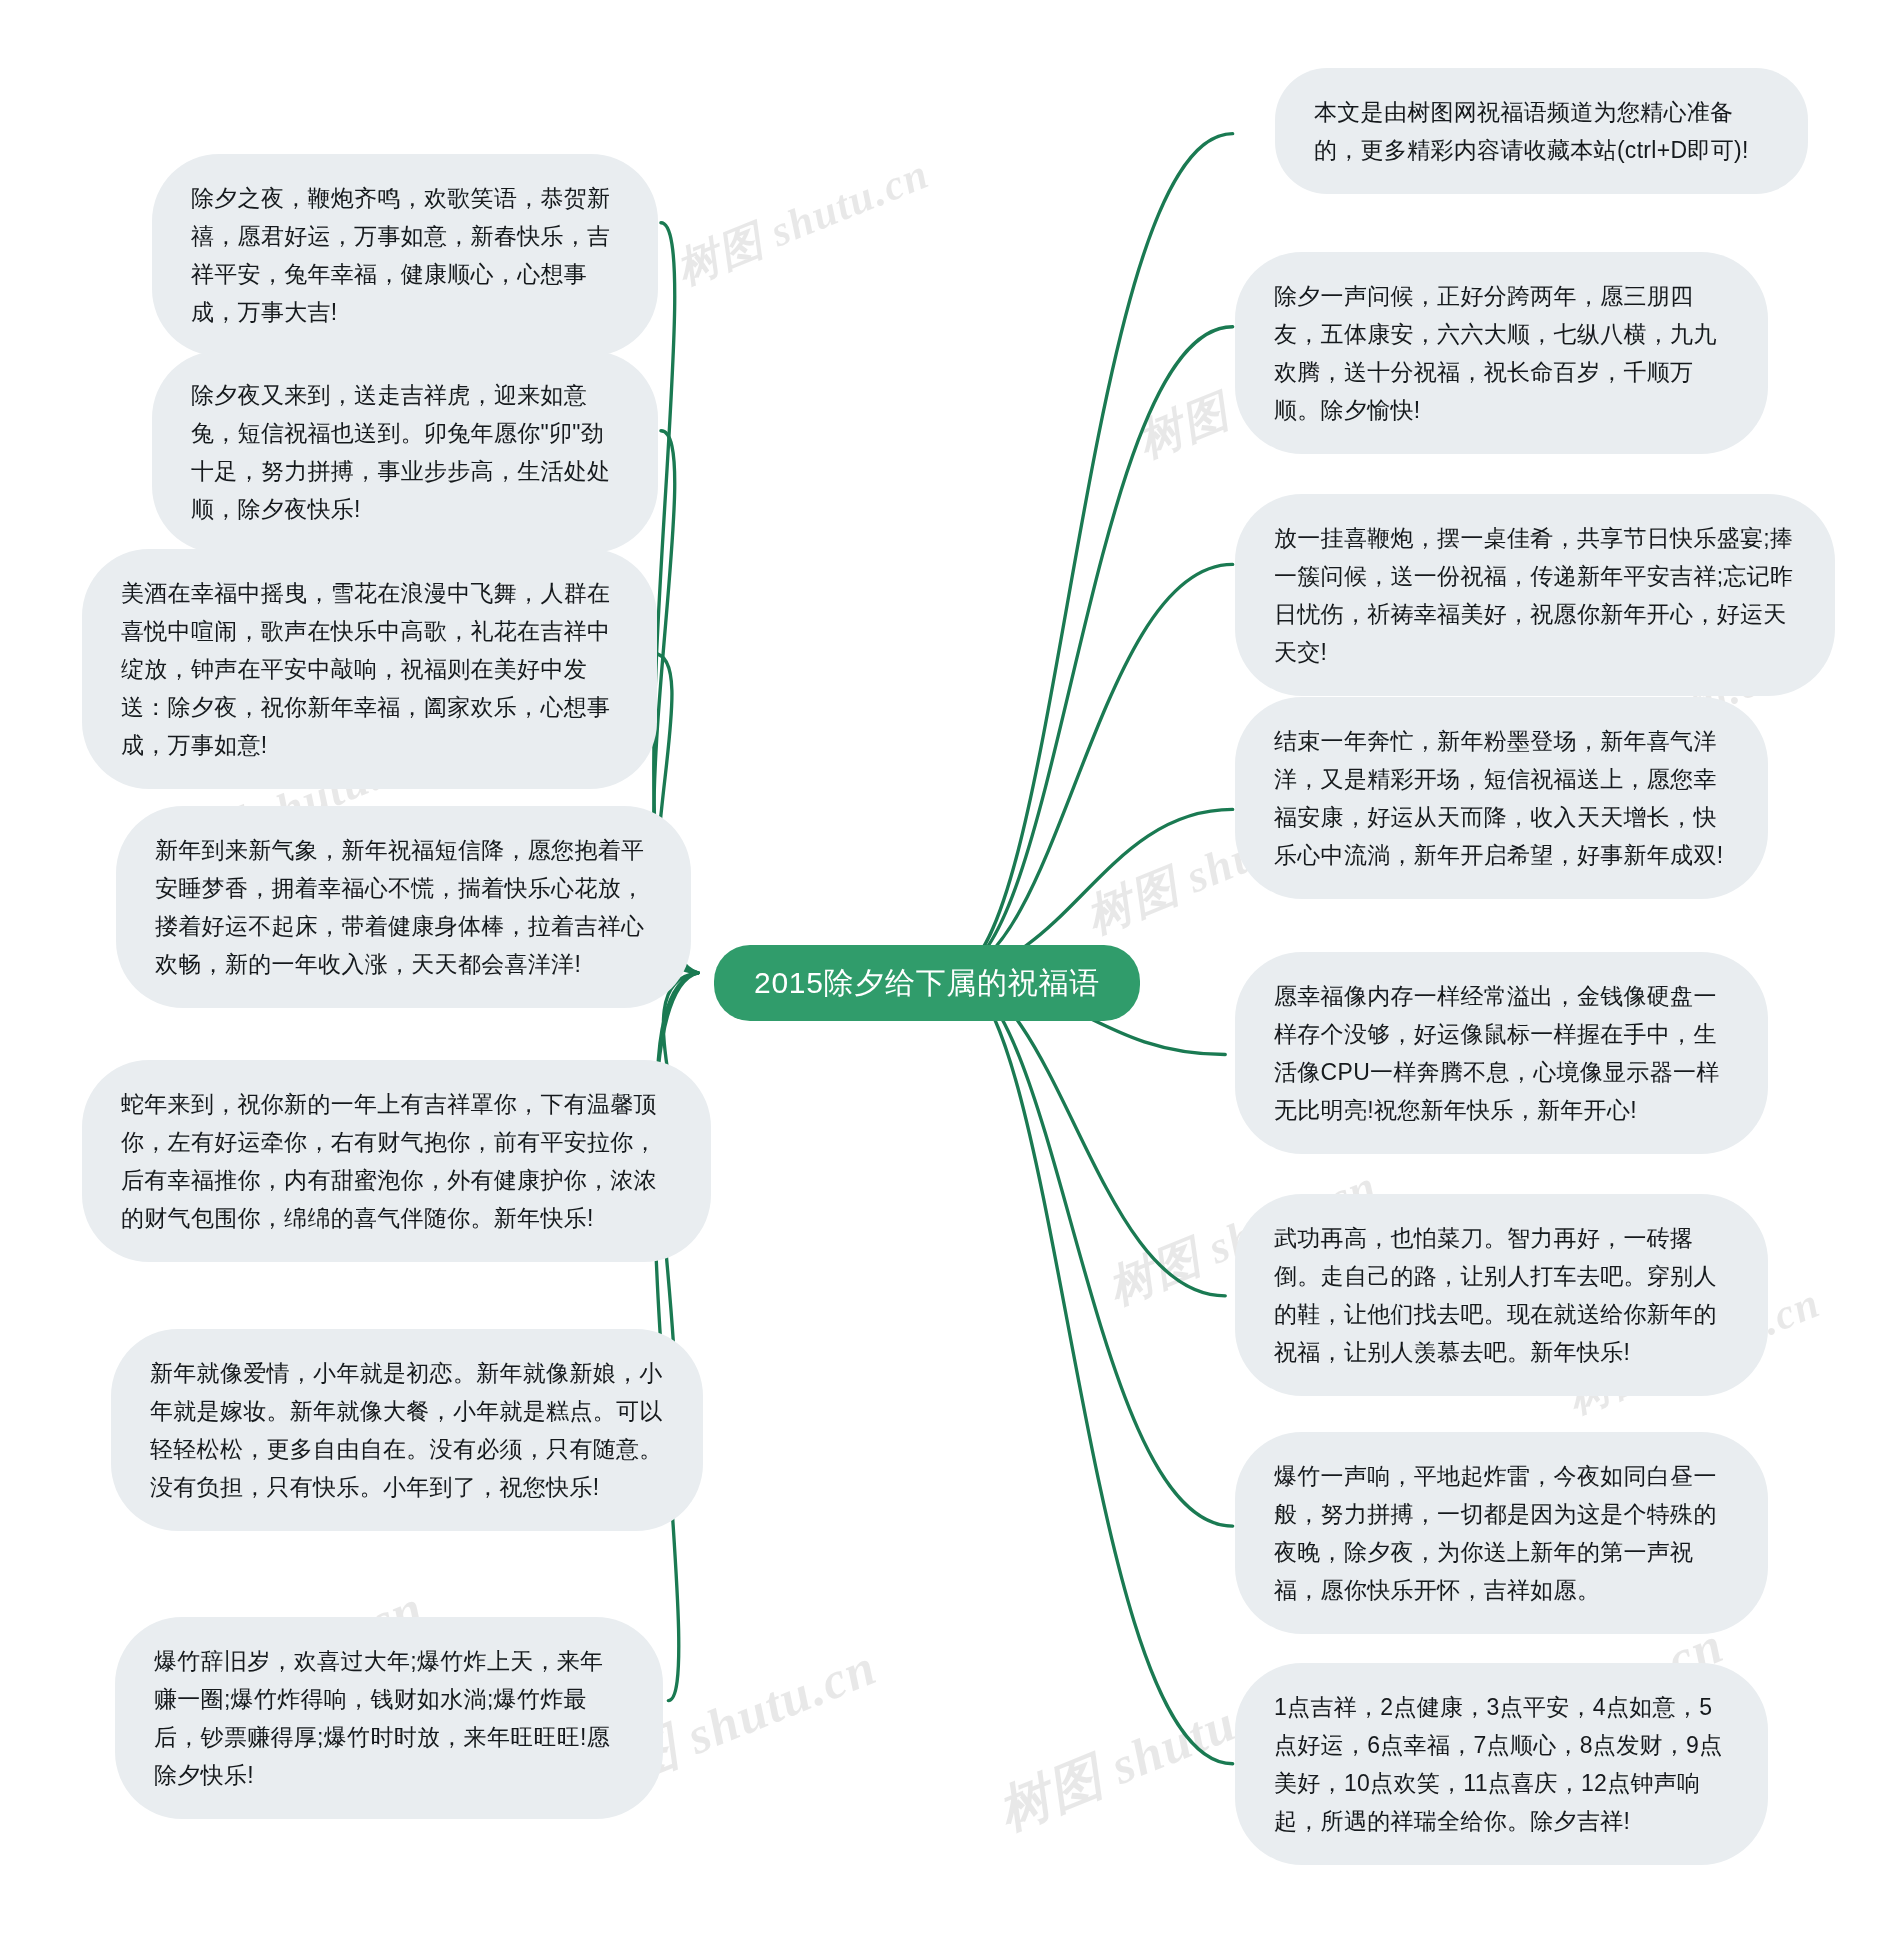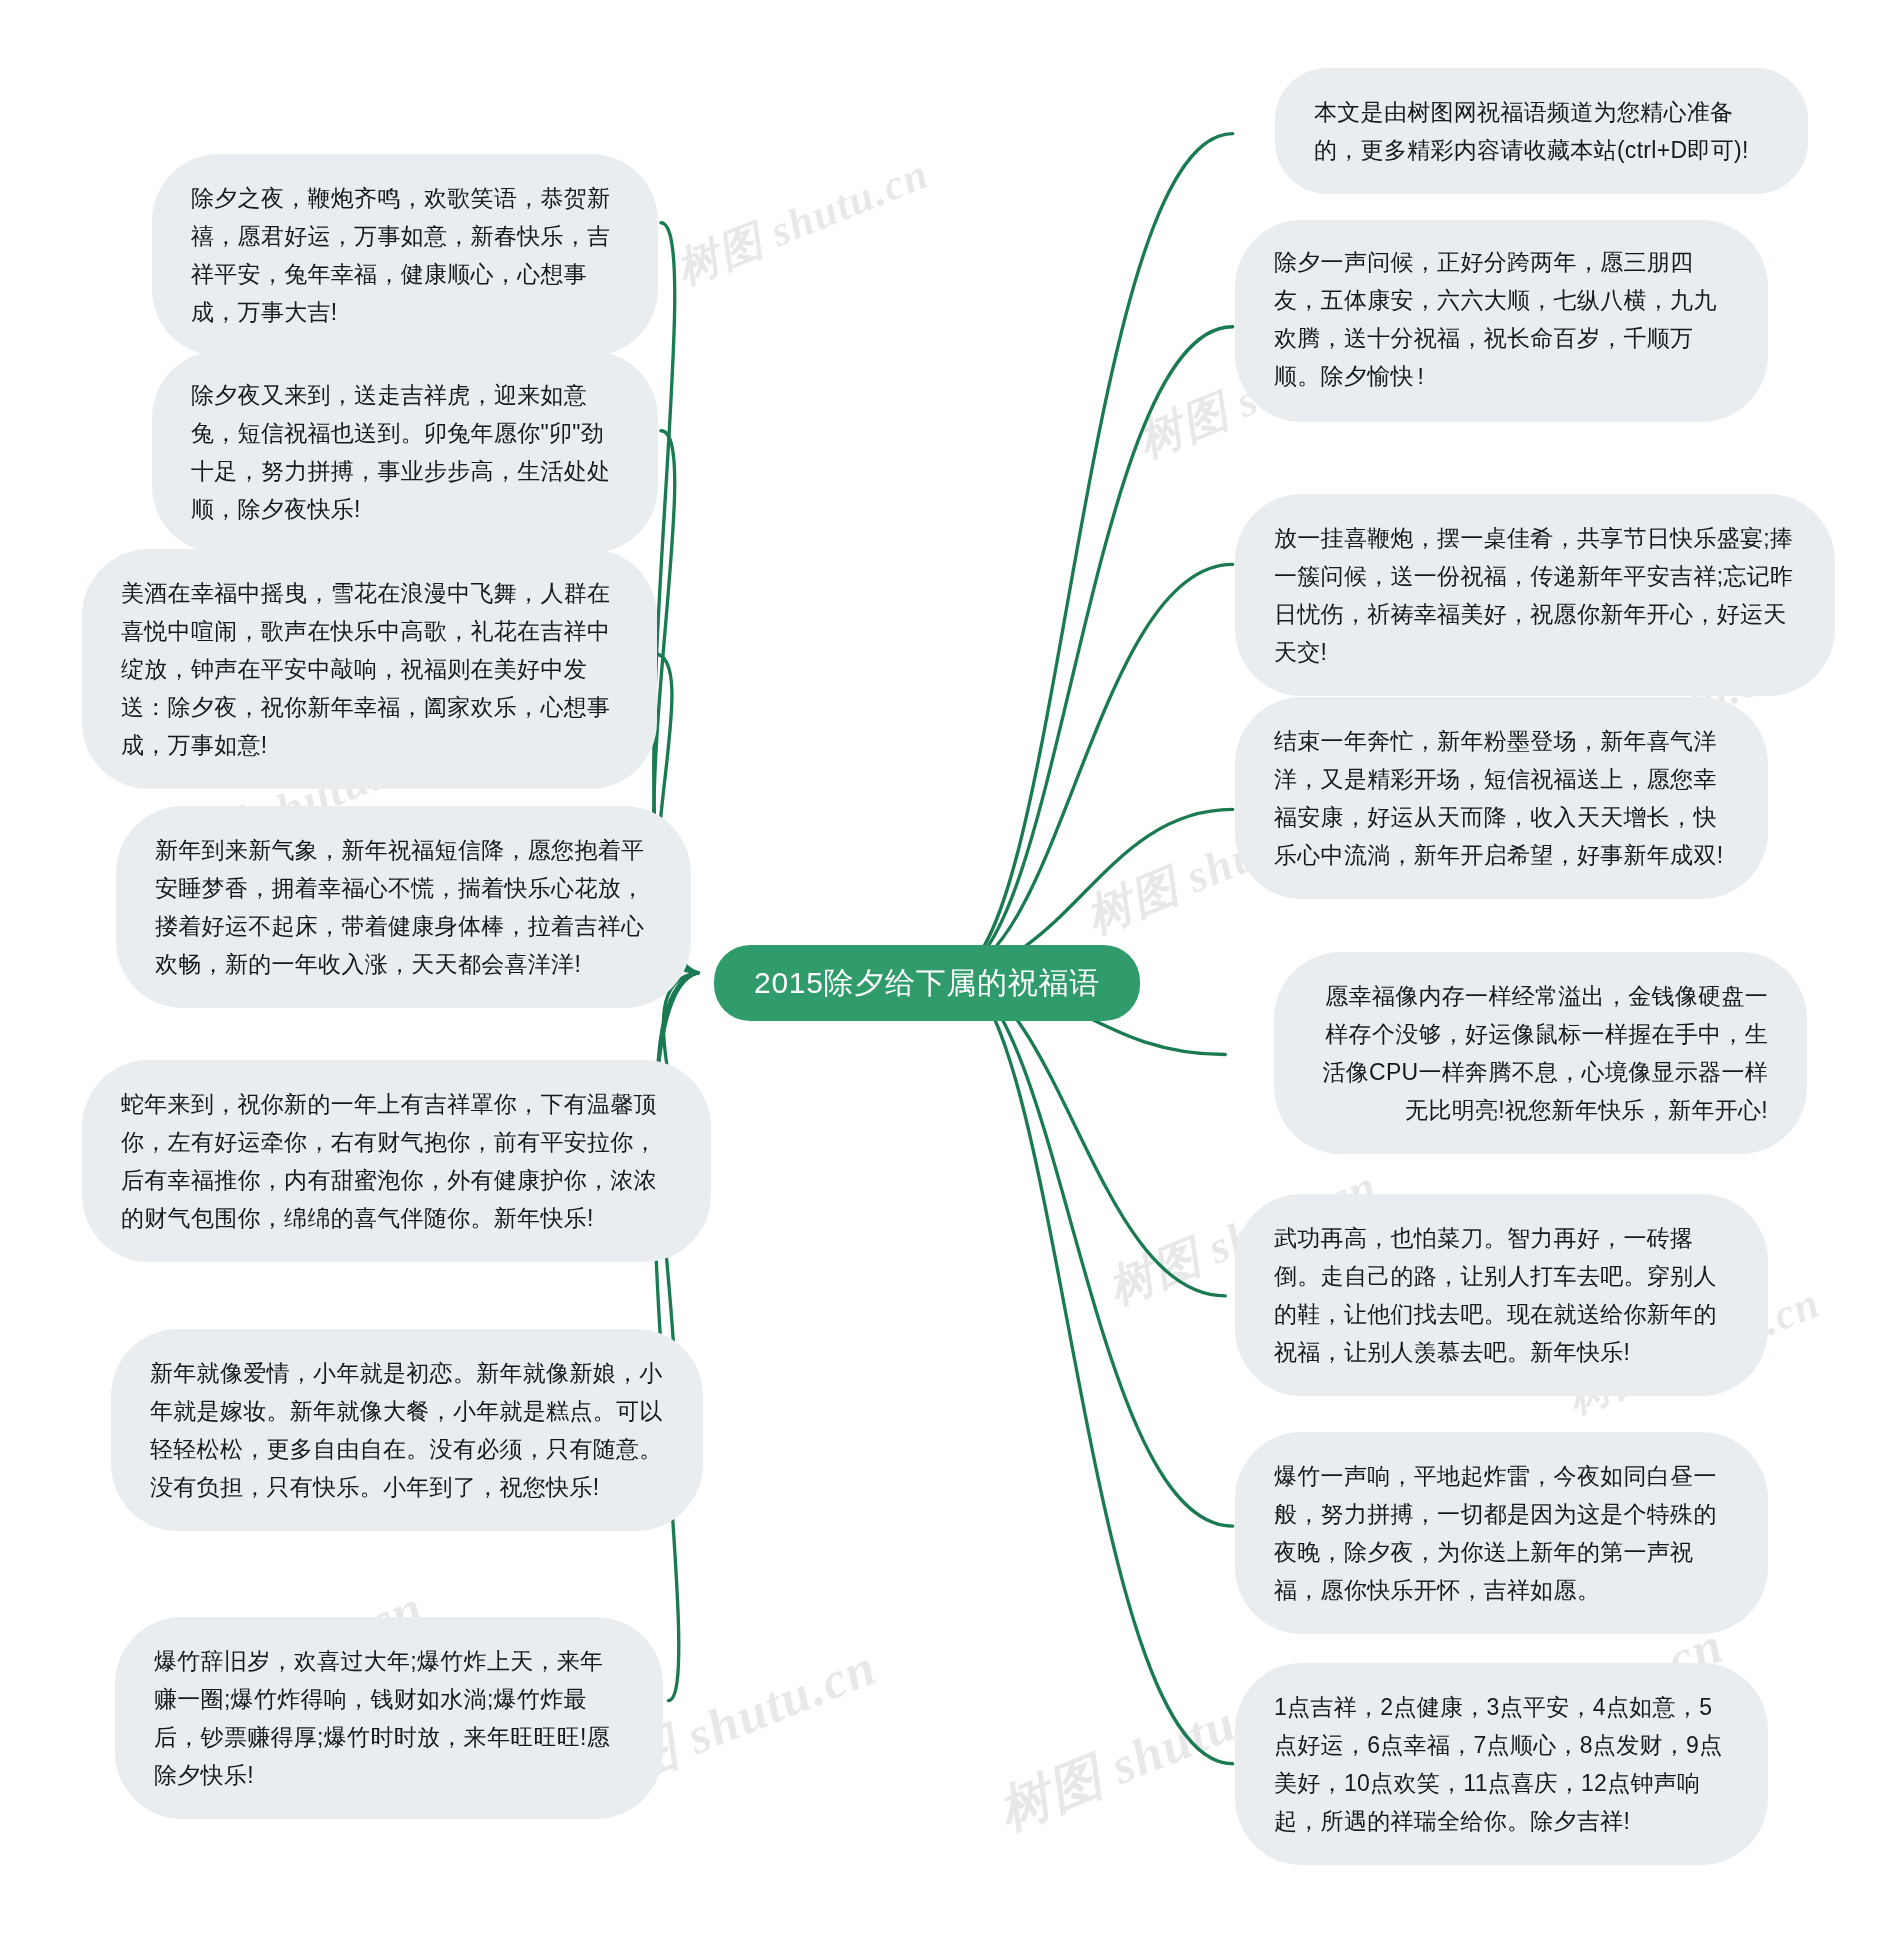--- a/index.html
+++ b/index.html
@@ -138,33 +138,33 @@
   </div>
 
   <div class="node" style="left:115px;top:1617px;width:548px;">
     <span>爆竹辞旧岁，欢喜过大年;爆竹炸上天，来年赚一圈;爆竹炸得响，钱财如水淌;爆竹炸最后，钞票赚得厚;爆竹时时放，来年旺旺旺!愿除夕快乐!</span>
   </div>
 
   <div class="node tight" style="left:1275px;top:68px;width:533px;">
     <span>本文是由树图网祝福语频道为您精心准备的，更多精彩内容请收藏本站(ctrl+D即可)!</span>
   </div>
 
-  <div class="node" style="left:1235px;top:220px;width:533px;font-family:Liberation Mono, monospace;">
+  <div class="node" style="left:1235px;top:252px;width:533px;">
     <span>除夕一声问候，正好分跨两年，愿三朋四友，五体康安，六六大顺，七纵八横，九九欢腾，送十分祝福，祝长命百岁，千顺万顺。除夕愉快!</span>
   </div>
 
   <div class="node" style="left:1235px;top:494px;width:600px;">
     <span>放一挂喜鞭炮，摆一桌佳肴，共享节日快乐盛宴;捧一簇问候，送一份祝福，传递新年平安吉祥;忘记昨日忧伤，祈祷幸福美好，祝愿你新年开心，好运天天交!</span>
   </div>
 
   <div class="node" style="left:1235px;top:697px;width:533px;">
     <span>结束一年奔忙，新年粉墨登场，新年喜气洋洋，又是精彩开场，短信祝福送上，愿您幸福安康，好运从天而降，收入天天增长，快乐心中流淌，新年开启希望，好事新年成双!</span>
   </div>
 
-  <div class="node" style="left:1274px;top:952px;width:533px;text-align:right;">
+  <div class="node" style="left:1235px;top:952px;width:533px;">
     <span>愿幸福像内存一样经常溢出，金钱像硬盘一样存个没够，好运像鼠标一样握在手中，生活像CPU一样奔腾不息，心境像显示器一样无比明亮!祝您新年快乐，新年开心!</span>
   </div>
 
   <div class="node" style="left:1235px;top:1194px;width:533px;">
     <span>武功再高，也怕菜刀。智力再好，一砖撂倒。走自己的路，让别人打车去吧。穿别人的鞋，让他们找去吧。现在就送给你新年的祝福，让别人羡慕去吧。新年快乐!</span>
   </div>
 
   <div class="node" style="left:1235px;top:1432px;width:533px;">
     <span>爆竹一声响，平地起炸雷，今夜如同白昼一般，努力拼搏，一切都是因为这是个特殊的夜晚，除夕夜，为你送上新年的第一声祝福，愿你快乐开怀，吉祥如愿。</span>
   </div>

